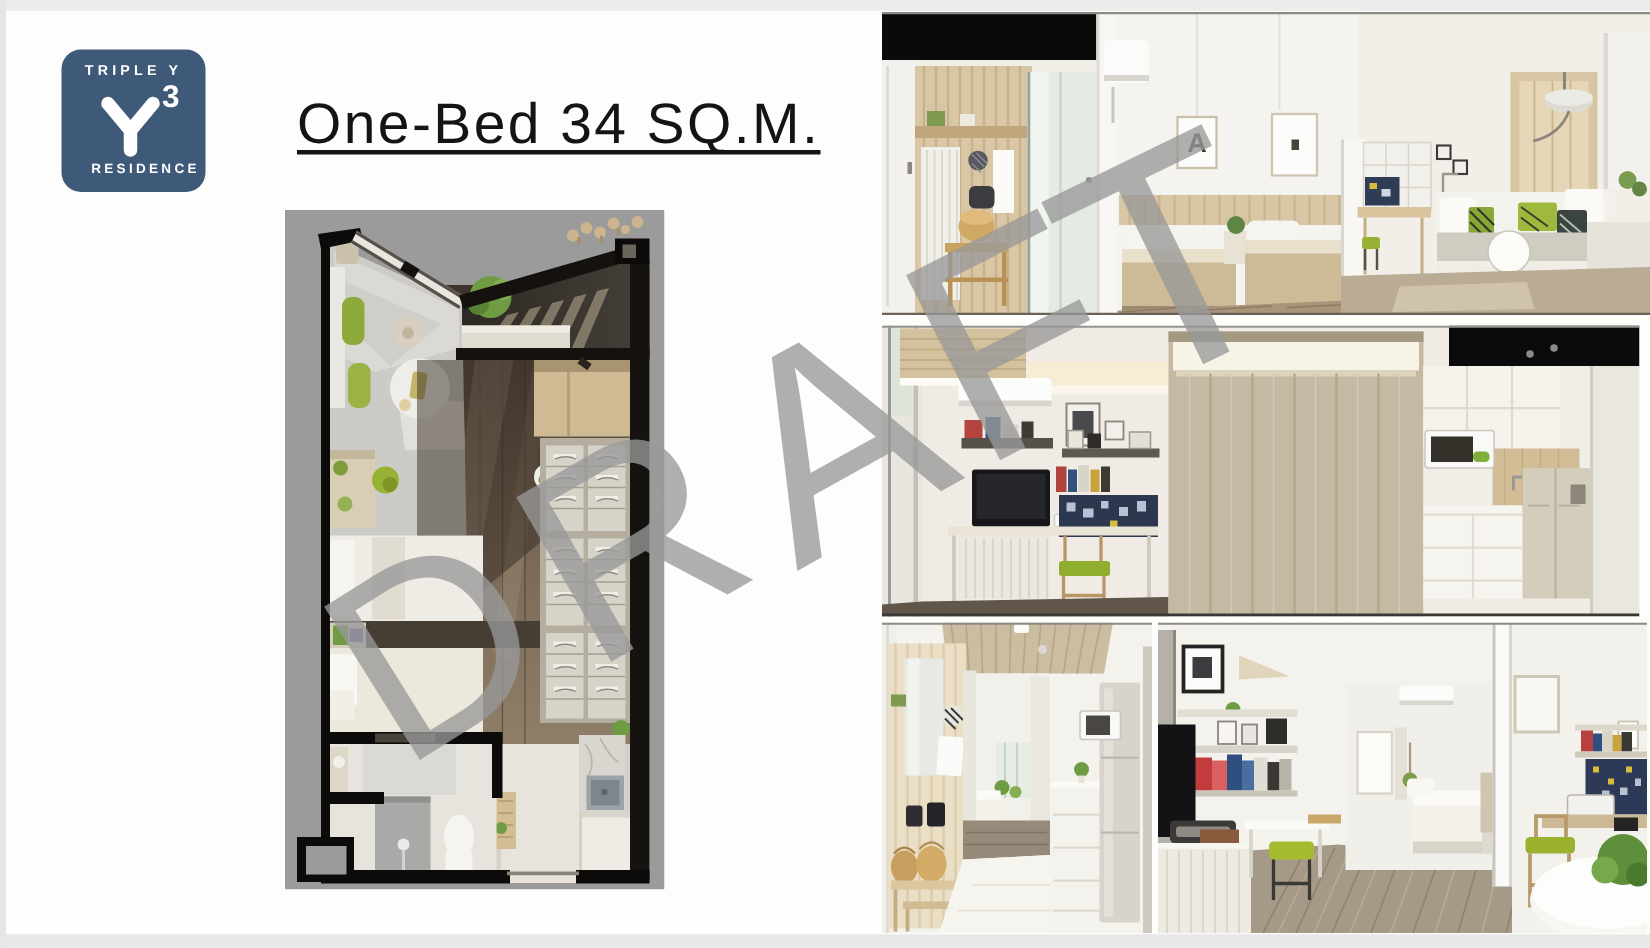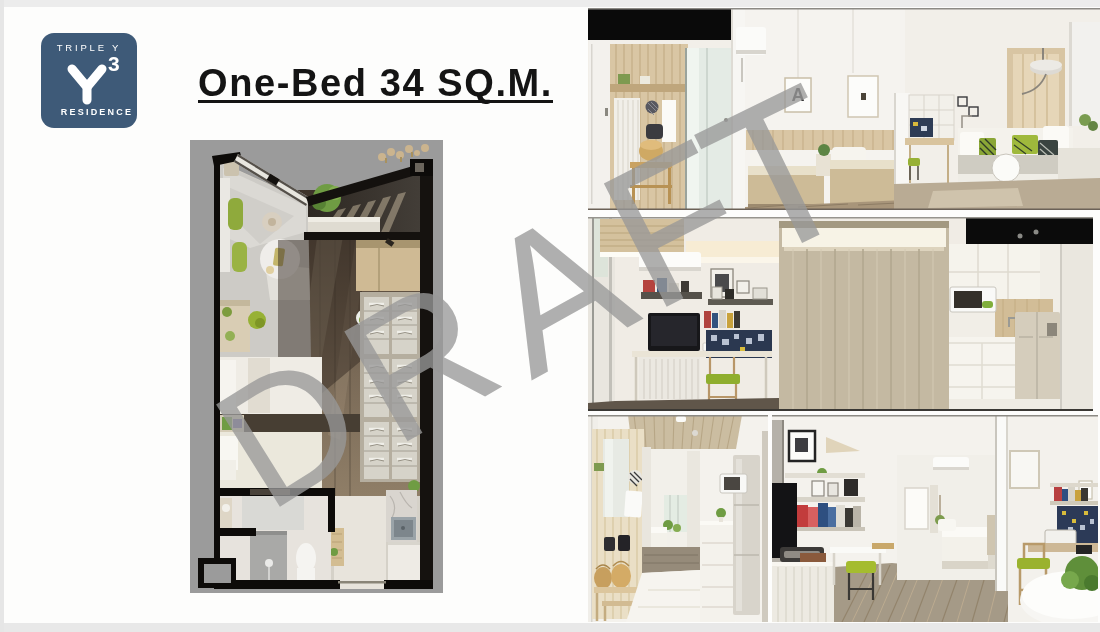--- a/index.html
+++ b/index.html
@@ -12,34 +12,34 @@
 <div class="abs" style="left:4px;top:7px;width:1096px;height:616px;background:#fdfdfc;"></div>
 
 <div class="abs" style="left:0;top:0;width:1100px;height:7px;background:#ececec;"></div>
 
 <div class="abs" style="left:0;top:623px;width:1100px;height:9px;background:#e8e8e8;"></div>
 
 <div class="abs" style="left:0;top:0;width:4px;height:632px;background:#e6e6e6;"></div>
 
 <div class="abs" style="left:41px;top:33px;width:96px;height:95px;background:#3e5a78;border-radius:13px;"></div>
 
-<div class="abs" style="left:41px;top:42px;width:96px;text-align:center;color:#fff;font-weight:normal;font-size:9.5px;letter-spacing:2.8px;">TRIPLE Y</div>
+<div class="abs" style="left:41px;top:42px;width:96px;text-align:center;color:#fff;font-weight:bold;font-size:9.5px;letter-spacing:2.8px;">TRIPLE Y</div>
 
 <svg class="abs" style="left:41px;top:33px;" width="96" height="95" viewBox="0 0 96 95">
   <g stroke="#fff" stroke-width="9" stroke-linecap="round" fill="none">
     <path d="M31 36 L46 54 L46 67"></path>
     <path d="M61 36 L46 54"></path>
   </g>
   <text x="67" y="38" fill="#fff" font-size="21" font-weight="bold" font-family="Liberation Sans">3</text>
 </svg>
 
 <div class="abs" style="left:41px;top:107px;width:112px;text-align:center;color:#fff;font-weight:bold;font-size:9px;letter-spacing:2.2px;">RESIDENCE</div>
 
 <div class="abs" style="left:198px;top:62px;width:370px;">
-  <span id="ttl" style="display:inline-block;height:38px;font-size:38px;font-weight:bold;color:#141414;border-bottom:3px solid #141414;letter-spacing:1.6px;white-space:nowrap;">One-Bed 34 SQ.M.</span>
+  <span id="ttl" style="display:inline-block;height:38px;font-size:38px;font-weight:normal;color:#141414;border-bottom:3px solid #141414;letter-spacing:1.6px;white-space:nowrap;">One-Bed 34 SQ.M.</span>
 </div>
 
 <svg class="abs" style="left:190px;top:140px;" width="253" height="453" viewBox="0 0 253 453">
 
   <rect x="0" y="0" width="253" height="453" fill="#9b9b9b"></rect>
   <defs>
     <linearGradient id="wood" x1="0" y1="0" x2="0" y2="1">
       <stop offset="0" stop-color="#3d332a"></stop>
       <stop offset="0.3" stop-color="#5d4f40"></stop>
       <stop offset="0.6" stop-color="#7a6a57"></stop>

